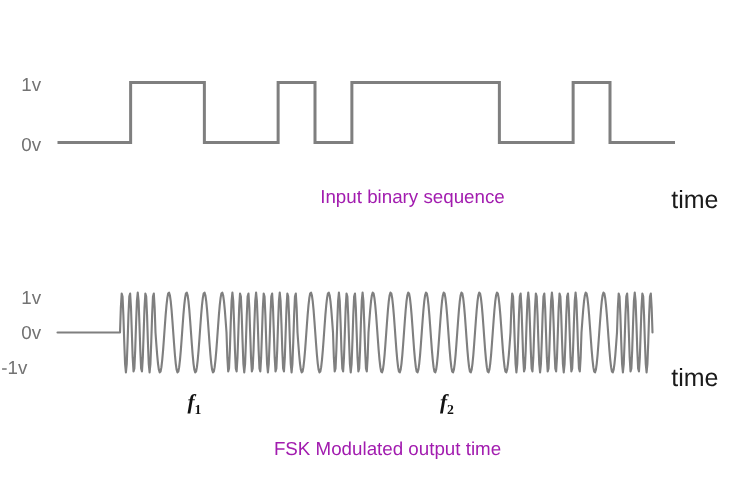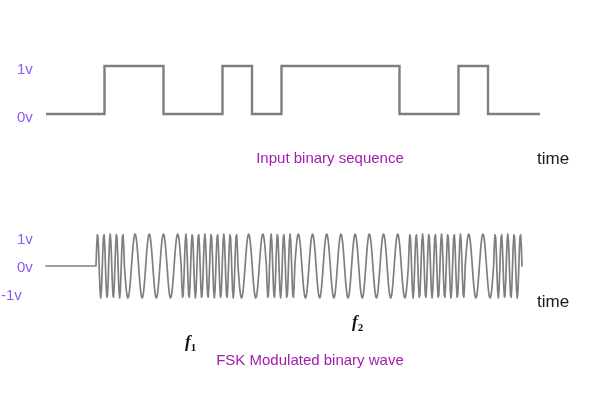--- a/index.html
+++ b/index.html
@@ -22,37 +22,37 @@
     position: absolute;
     left: 0;
     top: 0;
     width: 600px;
     height: 403px;
   }
   .axis-label {
     position: absolute;
     font-family: "Liberation Sans", sans-serif;
     font-size: 15px;
-    color: #8b5cf6;
+    color: #737373;
     white-space: nowrap;
     line-height: 1;
   }
   .caption {
     position: absolute;
     font-family: "Liberation Sans", sans-serif;
     font-size: 15px;
     color: #a21caf;
     white-space: nowrap;
     text-align: center;
     line-height: 1;
   }
   .time-label {
     position: absolute;
     font-family: "Liberation Sans", sans-serif;
-    font-size: 17px;
+    font-size: 20px;
     color: #1a1a1a;
     white-space: nowrap;
     line-height: 1;
     text-align: right;
   }
   .freq-label {
     position: absolute;
     font-family: "Liberation Serif", serif;
     font-weight: bold;
     font-style: italic;
@@ -69,21 +69,21 @@
   
   #lbl-top-1v   { left: 17px;  top: 61px; }
   #lbl-top-0v   { left: 17px;  top: 109px; }
   #lbl-bot-1v   { left: 17px;  top: 231px; }
   #lbl-bot-0v   { left: 17px;  top: 259px; }
   #lbl-bot-m1v  { left: 1px;  top: 287px; }
   #caption-top  { left: 230px; top: 150px; width: 200px; }
   #caption-bot  { left: 210px; top: 352px; width: 200px; }
   #time-top     { left: 537px; top: 150px; }
   #time-bot     { left: 537px; top: 293px; }
-  #f1-label     { left: 185px; top: 313px; margin-top: 20px; }
+  #f1-label     { left: 150px; top: 313px; }
   #f2-label     { left: 352px; top: 313px; }
 </style>
 </head>
 <body>
 
 <div id="figure">
 
   <svg id="wave-svg" viewBox="0 0 600 403" preserveAspectRatio="none">
     <path id="binary-path" fill="none" stroke="#7f7f7f" stroke-width="2.4" stroke-linejoin="miter" stroke-linecap="butt" d="M 46 114 L 75 114 L 104.5 114 L 104.5 66 L 134 66 L 163.5 66 L 163.5 114 L 193 114 L 222.5 114 L 222.5 66 L 252 66 L 252 114 L 281.5 114 L 281.5 66 L 311 66 L 340.5 66 L 370 66 L 399.5 66 L 399.5 114 L 429 114 L 458.5 114 L 458.5 66 L 488 66 L 488 114 L 517.5 114 L 540 114"></path>
     <path id="fsk-path" fill="none" stroke="#7f7f7f" stroke-width="1.7" stroke-linejoin="round" stroke-linecap="round" d="M 46 266 L 96 266 L 96.68 246.05 L 97.35 234.80 L 98.03 237.17 L 98.70 252.12 L 99.38 273.12 L 100.06 291.02 L 100.73 298.00 L 101.41 291.02 L 102.09 273.12 L 102.76 252.12 L 103.44 237.17 L 104.11 234.80 L 104.79 246.05 L 105.47 266.00 L 106.14 285.95 L 106.82 297.20 L 107.50 294.83 L 108.17 279.88 L 108.85 258.88 L 109.52 240.98 L 110.20 234.00 L 110.88 240.98 L 111.55 258.88 L 112.23 279.88 L 112.90 294.83 L 113.58 297.20 L 114.26 285.95 L 114.93 266.00 L 115.61 246.05 L 116.29 234.80 L 116.96 237.17 L 117.64 252.12 L 118.31 273.12 L 118.99 291.02 L 119.67 298.00 L 120.34 291.02 L 121.02 273.12 L 121.70 252.12 L 122.37 237.17 L 123.05 234.80 L 123.72 246.05 L 124.40 266.00 L 125.08 275.43 L 125.75 284.03 L 126.43 291.02 L 127.10 295.79 L 127.78 297.91 L 128.46 297.20 L 129.13 293.71 L 129.81 287.77 L 130.49 279.88 L 131.16 270.77 L 131.84 261.23 L 132.51 252.12 L 133.19 244.23 L 133.87 238.29 L 134.54 234.80 L 135.22 234.09 L 135.90 236.21 L 136.57 240.98 L 137.25 247.97 L 137.92 256.57 L 138.60 266.00 L 139.28 275.43 L 139.95 284.03 L 140.63 291.02 L 141.30 295.79 L 141.98 297.91 L 142.66 297.20 L 143.33 293.71 L 144.01 287.77 L 144.69 279.88 L 145.36 270.77 L 146.04 261.23 L 146.71 252.12 L 147.39 244.23 L 148.07 238.29 L 148.74 234.80 L 149.42 234.09 L 150.10 236.21 L 150.77 240.98 L 151.45 247.97 L 152.12 256.57 L 152.80 266.00 L 153.48 275.43 L 154.15 284.03 L 154.83 291.02 L 155.50 295.79 L 156.18 297.91 L 156.86 297.20 L 157.53 293.71 L 158.21 287.77 L 158.89 279.88 L 159.56 270.77 L 160.24 261.23 L 160.91 252.12 L 161.59 244.23 L 162.27 238.29 L 162.94 234.80 L 163.62 234.09 L 164.30 236.21 L 164.97 240.98 L 165.65 247.97 L 166.32 256.57 L 167.00 266.00 L 167.68 275.43 L 168.35 284.03 L 169.03 291.02 L 169.70 295.79 L 170.38 297.91 L 171.06 297.20 L 171.73 293.71 L 172.41 287.77 L 173.09 279.88 L 173.76 270.77 L 174.44 261.23 L 175.11 252.12 L 175.79 244.23 L 176.47 238.29 L 177.14 234.80 L 177.82 234.09 L 178.50 236.21 L 179.17 240.98 L 179.85 247.97 L 180.52 256.57 L 181.20 266.00 L 181.88 285.95 L 182.55 297.20 L 183.23 294.83 L 183.90 279.88 L 184.58 258.88 L 185.26 240.98 L 185.93 234.00 L 186.61 240.98 L 187.29 258.88 L 187.96 279.88 L 188.64 294.83 L 189.31 297.20 L 189.99 285.95 L 190.67 266.00 L 191.34 246.05 L 192.02 234.80 L 192.70 237.17 L 193.37 252.12 L 194.05 273.12 L 194.72 291.02 L 195.40 298.00 L 196.08 291.02 L 196.75 273.12 L 197.43 252.12 L 198.10 237.17 L 198.78 234.80 L 199.46 246.05 L 200.13 266.00 L 200.81 285.95 L 201.49 297.20 L 202.16 294.83 L 202.84 279.88 L 203.51 258.88 L 204.19 240.98 L 204.87 234.00 L 205.54 240.98 L 206.22 258.88 L 206.90 279.88 L 207.57 294.83 L 208.25 297.20 L 208.92 285.95 L 209.60 266.00 L 210.28 246.05 L 210.95 234.80 L 211.63 237.17 L 212.30 252.12 L 212.98 273.12 L 213.66 291.02 L 214.33 298.00 L 215.01 291.02 L 215.69 273.12 L 216.36 252.12 L 217.04 237.17 L 217.71 234.80 L 218.39 246.05 L 219.07 266.00 L 219.74 285.95 L 220.42 297.20 L 221.10 294.83 L 221.77 279.88 L 222.45 258.88 L 223.12 240.98 L 223.80 234.00 L 224.48 240.98 L 225.15 258.88 L 225.83 279.88 L 226.50 294.83 L 227.18 297.20 L 227.86 285.95 L 228.53 266.00 L 229.21 246.05 L 229.89 234.80 L 230.56 237.17 L 231.24 252.12 L 231.91 273.12 L 232.59 291.02 L 233.27 298.00 L 233.94 291.02 L 234.62 273.12 L 235.30 252.12 L 235.97 237.17 L 236.65 234.80 L 237.32 246.05 L 238.00 266.00 L 238.68 275.43 L 239.35 284.03 L 240.03 291.02 L 240.70 295.79 L 241.38 297.91 L 242.06 297.20 L 242.73 293.71 L 243.41 287.77 L 244.09 279.88 L 244.76 270.77 L 245.44 261.23 L 246.11 252.12 L 246.79 244.23 L 247.47 238.29 L 248.14 234.80 L 248.82 234.09 L 249.50 236.21 L 250.17 240.98 L 250.85 247.97 L 251.52 256.57 L 252.20 266.00 L 252.88 275.43 L 253.55 284.03 L 254.23 291.02 L 254.90 295.79 L 255.58 297.91 L 256.26 297.20 L 256.93 293.71 L 257.61 287.77 L 258.29 279.88 L 258.96 270.77 L 259.64 261.23 L 260.31 252.12 L 260.99 244.23 L 261.67 238.29 L 262.34 234.80 L 263.02 234.09 L 263.70 236.21 L 264.37 240.98 L 265.05 247.97 L 265.72 256.57 L 266.40 266.00 L 267.08 285.95 L 267.75 297.20 L 268.43 294.83 L 269.10 279.88 L 269.78 258.88 L 270.46 240.98 L 271.13 234.00 L 271.81 240.98 L 272.49 258.88 L 273.16 279.88 L 273.84 294.83 L 274.51 297.20 L 275.19 285.95 L 275.87 266.00 L 276.54 246.05 L 277.22 234.80 L 277.90 237.17 L 278.57 252.12 L 279.25 273.12 L 279.92 291.02 L 280.60 298.00 L 281.28 291.02 L 281.95 273.12 L 282.63 252.12 L 283.30 237.17 L 283.98 234.80 L 284.66 246.05 L 285.33 266.00 L 286.01 285.95 L 286.69 297.20 L 287.36 294.83 L 288.04 279.88 L 288.71 258.88 L 289.39 240.98 L 290.07 234.00 L 290.74 240.98 L 291.42 258.88 L 292.10 279.88 L 292.77 294.83 L 293.45 297.20 L 294.12 285.95 L 294.80 266.00 L 295.48 256.57 L 296.15 247.97 L 296.83 240.98 L 297.50 236.21 L 298.18 234.09 L 298.86 234.80 L 299.53 238.29 L 300.21 244.23 L 300.89 252.12 L 301.56 261.23 L 302.24 270.77 L 302.91 279.88 L 303.59 287.77 L 304.27 293.71 L 304.94 297.20 L 305.62 297.91 L 306.30 295.79 L 306.97 291.02 L 307.65 284.03 L 308.32 275.43 L 309.00 266.00 L 309.68 256.57 L 310.35 247.97 L 311.03 240.98 L 311.70 236.21 L 312.38 234.09 L 313.06 234.80 L 313.73 238.29 L 314.41 244.23 L 315.09 252.12 L 315.76 261.23 L 316.44 270.77 L 317.11 279.88 L 317.79 287.77 L 318.47 293.71 L 319.14 297.20 L 319.82 297.91 L 320.50 295.79 L 321.17 291.02 L 321.85 284.03 L 322.52 275.43 L 323.20 266.00 L 323.88 256.57 L 324.55 247.97 L 325.23 240.98 L 325.90 236.21 L 326.58 234.09 L 327.26 234.80 L 327.93 238.29 L 328.61 244.23 L 329.29 252.12 L 329.96 261.23 L 330.64 270.77 L 331.31 279.88 L 331.99 287.77 L 332.67 293.71 L 333.34 297.20 L 334.02 297.91 L 334.70 295.79 L 335.37 291.02 L 336.05 284.03 L 336.72 275.43 L 337.40 266.00 L 338.08 256.57 L 338.75 247.97 L 339.43 240.98 L 340.10 236.21 L 340.78 234.09 L 341.46 234.80 L 342.13 238.29 L 342.81 244.23 L 343.49 252.12 L 344.16 261.23 L 344.84 270.77 L 345.51 279.88 L 346.19 287.77 L 346.87 293.71 L 347.54 297.20 L 348.22 297.91 L 348.90 295.79 L 349.57 291.02 L 350.25 284.03 L 350.92 275.43 L 351.60 266.00 L 352.28 256.57 L 352.95 247.97 L 353.63 240.98 L 354.30 236.21 L 354.98 234.09 L 355.66 234.80 L 356.33 238.29 L 357.01 244.23 L 357.69 252.12 L 358.36 261.23 L 359.04 270.77 L 359.71 279.88 L 360.39 287.77 L 361.07 293.71 L 361.74 297.20 L 362.42 297.91 L 363.10 295.79 L 363.77 291.02 L 364.45 284.03 L 365.12 275.43 L 365.80 266.00 L 366.48 256.57 L 367.15 247.97 L 367.83 240.98 L 368.50 236.21 L 369.18 234.09 L 369.86 234.80 L 370.53 238.29 L 371.21 244.23 L 371.89 252.12 L 372.56 261.23 L 373.24 270.77 L 373.91 279.88 L 374.59 287.77 L 375.27 293.71 L 375.94 297.20 L 376.62 297.91 L 377.30 295.79 L 377.97 291.02 L 378.65 284.03 L 379.32 275.43 L 380.00 266.00 L 380.68 256.57 L 381.35 247.97 L 382.03 240.98 L 382.70 236.21 L 383.38 234.09 L 384.06 234.80 L 384.73 238.29 L 385.41 244.23 L 386.09 252.12 L 386.76 261.23 L 387.44 270.77 L 388.11 279.88 L 388.79 287.77 L 389.47 293.71 L 390.14 297.20 L 390.82 297.91 L 391.50 295.79 L 392.17 291.02 L 392.85 284.03 L 393.52 275.43 L 394.20 266.00 L 394.88 256.57 L 395.55 247.97 L 396.23 240.98 L 396.90 236.21 L 397.58 234.09 L 398.26 234.80 L 398.93 238.29 L 399.61 244.23 L 400.29 252.12 L 400.96 261.23 L 401.64 270.77 L 402.31 279.88 L 402.99 287.77 L 403.67 293.71 L 404.34 297.20 L 405.02 297.91 L 405.70 295.79 L 406.37 291.02 L 407.05 284.03 L 407.72 275.43 L 408.40 266.00 L 409.08 246.05 L 409.75 234.80 L 410.43 237.17 L 411.10 252.12 L 411.78 273.12 L 412.46 291.02 L 413.13 298.00 L 413.81 291.02 L 414.49 273.12 L 415.16 252.12 L 415.84 237.17 L 416.51 234.80 L 417.19 246.05 L 417.87 266.00 L 418.54 285.95 L 419.22 297.20 L 419.90 294.83 L 420.57 279.88 L 421.25 258.88 L 421.92 240.98 L 422.60 234.00 L 423.28 240.98 L 423.95 258.88 L 424.63 279.88 L 425.30 294.83 L 425.98 297.20 L 426.66 285.95 L 427.33 266.00 L 428.01 246.05 L 428.69 234.80 L 429.36 237.17 L 430.04 252.12 L 430.71 273.12 L 431.39 291.02 L 432.07 298.00 L 432.74 291.02 L 433.42 273.12 L 434.10 252.12 L 434.77 237.17 L 435.45 234.80 L 436.12 246.05 L 436.80 266.00 L 437.48 285.95 L 438.15 297.20 L 438.83 294.83 L 439.50 279.88 L 440.18 258.88 L 440.86 240.98 L 441.53 234.00 L 442.21 240.98 L 442.89 258.88 L 443.56 279.88 L 444.24 294.83 L 444.91 297.20 L 445.59 285.95 L 446.27 266.00 L 446.94 246.05 L 447.62 234.80 L 448.30 237.17 L 448.97 252.12 L 449.65 273.12 L 450.32 291.02 L 451.00 298.00 L 451.68 291.02 L 452.35 273.12 L 453.03 252.12 L 453.70 237.17 L 454.38 234.80 L 455.06 246.05 L 455.73 266.00 L 456.41 285.95 L 457.09 297.20 L 457.76 294.83 L 458.44 279.88 L 459.11 258.88 L 459.79 240.98 L 460.47 234.00 L 461.14 240.98 L 461.82 258.88 L 462.50 279.88 L 463.17 294.83 L 463.85 297.20 L 464.52 285.95 L 465.20 266.00 L 465.88 256.57 L 466.55 247.97 L 467.23 240.98 L 467.90 236.21 L 468.58 234.09 L 469.26 234.80 L 469.93 238.29 L 470.61 244.23 L 471.29 252.12 L 471.96 261.23 L 472.64 270.77 L 473.31 279.88 L 473.99 287.77 L 474.67 293.71 L 475.34 297.20 L 476.02 297.91 L 476.70 295.79 L 477.37 291.02 L 478.05 284.03 L 478.72 275.43 L 479.40 266.00 L 480.08 256.57 L 480.75 247.97 L 481.43 240.98 L 482.10 236.21 L 482.78 234.09 L 483.46 234.80 L 484.13 238.29 L 484.81 244.23 L 485.49 252.12 L 486.16 261.23 L 486.84 270.77 L 487.51 279.88 L 488.19 287.77 L 488.87 293.71 L 489.54 297.20 L 490.22 297.91 L 490.90 295.79 L 491.57 291.02 L 492.25 284.03 L 492.92 275.43 L 493.60 266.00 L 494.28 246.05 L 494.95 234.80 L 495.63 237.17 L 496.30 252.12 L 496.98 273.12 L 497.66 291.02 L 498.33 298.00 L 499.01 291.02 L 499.69 273.12 L 500.36 252.12 L 501.04 237.17 L 501.71 234.80 L 502.39 246.05 L 503.07 266.00 L 503.74 285.95 L 504.42 297.20 L 505.10 294.83 L 505.77 279.88 L 506.45 258.88 L 507.12 240.98 L 507.80 234.00 L 508.48 240.98 L 509.15 258.88 L 509.83 279.88 L 510.50 294.83 L 511.18 297.20 L 511.86 285.95 L 512.53 266.00 L 513.21 246.05 L 513.89 234.80 L 514.56 237.17 L 515.24 252.12 L 515.91 273.12 L 516.59 291.02 L 517.27 298.00 L 517.94 291.02 L 518.62 273.12 L 519.30 252.12 L 519.97 237.17 L 520.65 234.80 L 521.32 246.05 L 522.00 266.00"></path>
@@ -95,16 +95,16 @@
   <div class="caption" id="caption-top">Input binary sequence</div>
   <div class="time-label" id="time-top">time</div>
 
   <div class="axis-label" id="lbl-bot-1v">1v</div>
   <div class="axis-label" id="lbl-bot-0v">0v</div>
   <div class="axis-label" id="lbl-bot-m1v">-1v</div>
 
   <div class="freq-label" id="f1-label"><span>f</span><sub>1</sub></div>
   <div class="freq-label" id="f2-label"><span>f</span><sub>2</sub></div>
 
-  <div class="caption" id="caption-bot">FSK Modulated binary wave</div>
+  <div class="caption" id="caption-bot">FSK Modulated output time</div>
   <div class="time-label" id="time-bot">time</div>
 
 </div>
 
 </body></html>

